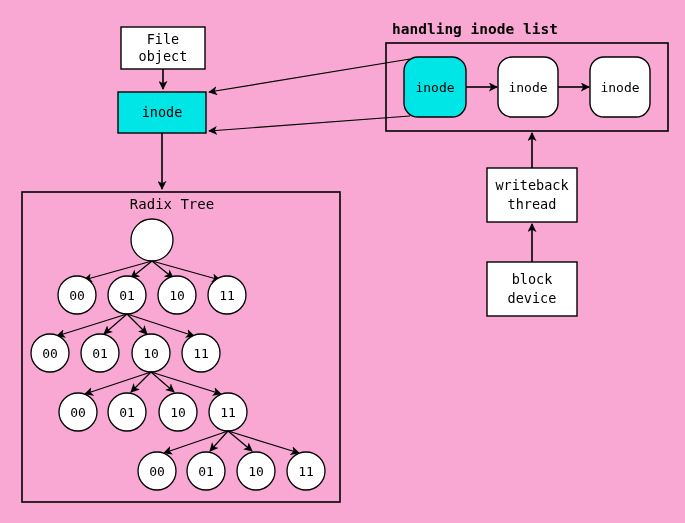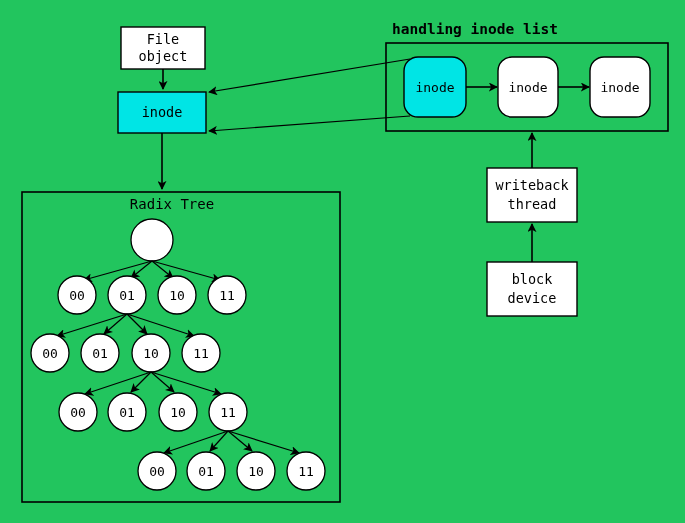--- a/index.html
+++ b/index.html
@@ -4,21 +4,21 @@
 <style>
   html, body {
     margin: 0;
     padding: 0;
     background: #ffffff;
   }
   #canvas {
     position: relative;
     width: 685px;
     height: 523px;
-    background: #22c55e;
+    background: #f9a8d4;
     overflow: hidden;
     font-family: "DejaVu Sans Mono", "Liberation Mono", monospace;
   }
   svg.layer {
     position: absolute;
     left: 0;
     top: 0;
     width: 685px;
     height: 523px;
   }

